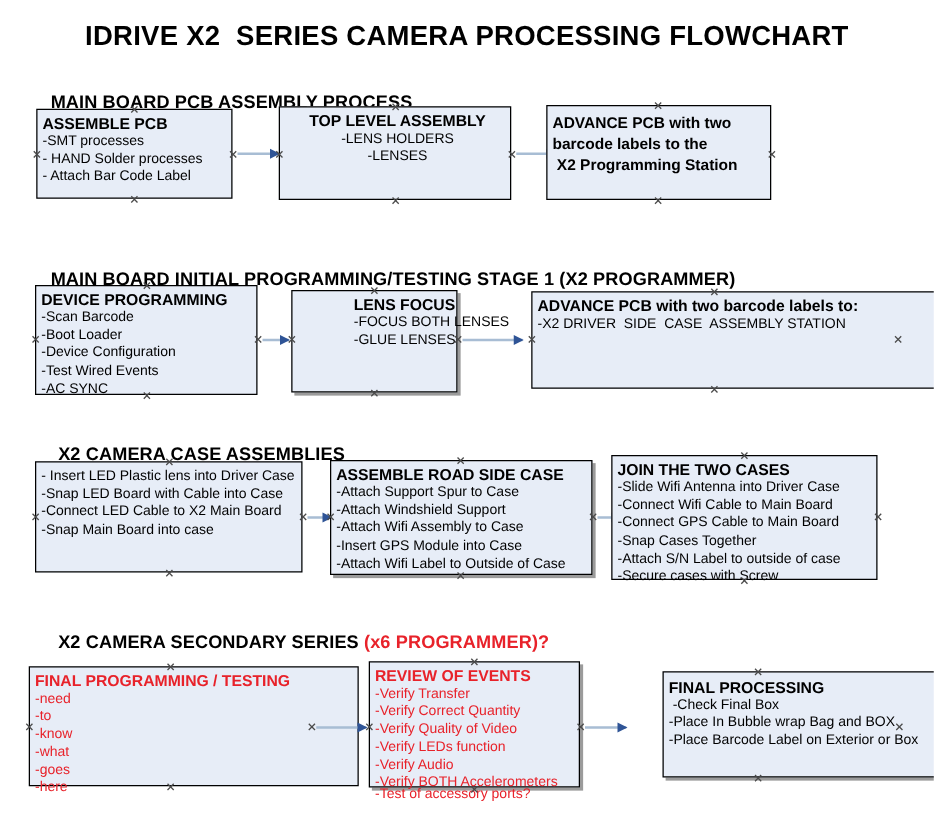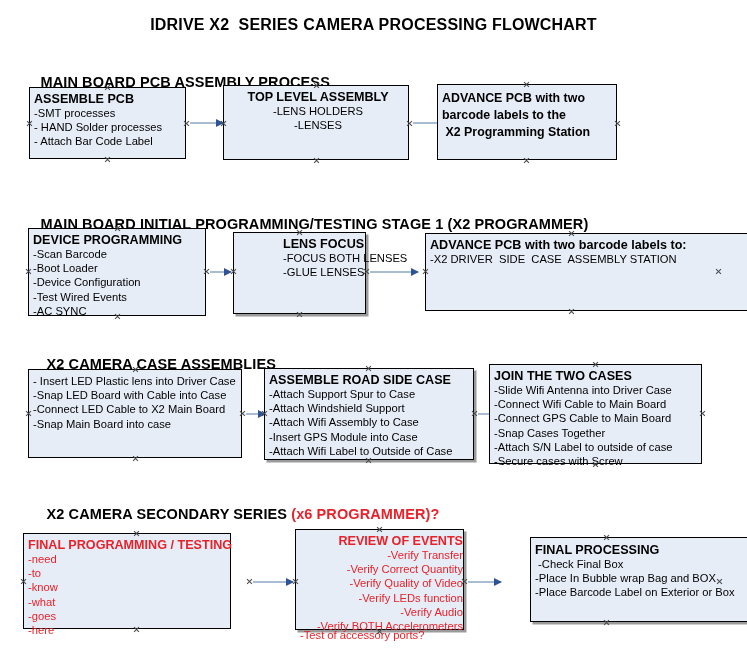--- a/index.html
+++ b/index.html
@@ -7,21 +7,21 @@
     width:747px;height:662px;background:#ffffff;
     font-family:"Liberation Sans","DejaVu Sans",sans-serif;
     position:relative;overflow:hidden;
     -webkit-font-smoothing:antialiased;
   }
   .canvas{position:absolute;inset:0;}
 
   
   .chart-title{
     position:absolute;left:0;top:16px;width:747px;text-align:center;
-    font-size:16px;font-weight:bold;color:#000;letter-spacing:.2px;
+    font-size:22px;font-weight:bold;color:#000;letter-spacing:.2px;
     white-space:pre;
   }
   .section-head{
     position:absolute;font-size:14.5px;font-weight:bold;color:#000;
     white-space:pre;letter-spacing:.1px;
   }
   .section-head .red{color:#e8222a;}
 
   
   .node{
@@ -210,39 +210,39 @@
     </div>
   </div>
   <div class="hx" style="left:592px;top:361px;"></div>
   <div class="hx" style="left:592px;top:461px;"></div>
   <div class="hx" style="left:699px;top:410px;"></div>
 
   <div class="section-head" style="left:30px;top:490px;">
     <span>X2 CAMERA SECONDARY SERIES </span><span class="red">(x6 PROGRAMMER)?</span>
   </div>
 
-  <div class="node red" style="left:23px;top:533px;width:208px;height:96px;">
+  <div class="node red" style="left:23px;top:533px;width:264px;height:96px;">
     <div class="inner">
       <div class="title">FINAL PROGRAMMING / TESTING</div>
       <div class="line">-need</div>
       <div class="line">-to</div>
       <div class="line">-know</div>
       <div class="line">-what</div>
       <div class="line">-goes</div>
       <div class="line">-here</div>
     </div>
   </div>
   <div class="hx" style="left:133px;top:530px;"></div>
   <div class="hx" style="left:133px;top:626px;"></div>
   <div class="hx" style="left:20px;top:578px;"></div>
   <div class="hx" style="left:246px;top:578px;"></div>
 
   <div class="arrow" style="left:253px;top:581px;width:40px;"></div>
 
-  <div class="node red shadow overflow" style="left:295px;top:529px;width:169px;height:101px;text-align:right;">
+  <div class="node red shadow overflow" style="left:295px;top:529px;width:169px;height:101px;">
     <div class="inner">
       <div class="title">REVIEW OF EVENTS</div>
       <div class="line">-Verify Transfer</div>
       <div class="line">-Verify Correct Quantity</div>
       <div class="line">-Verify Quality of Video</div>
       <div class="line">-Verify LEDs function</div>
       <div class="line">-Verify Audio</div>
       <div class="line">-Verify BOTH Accelerometers</div>
       <div class="line outside" style="top:98px;">-Test of accessory ports?</div>
     </div>

